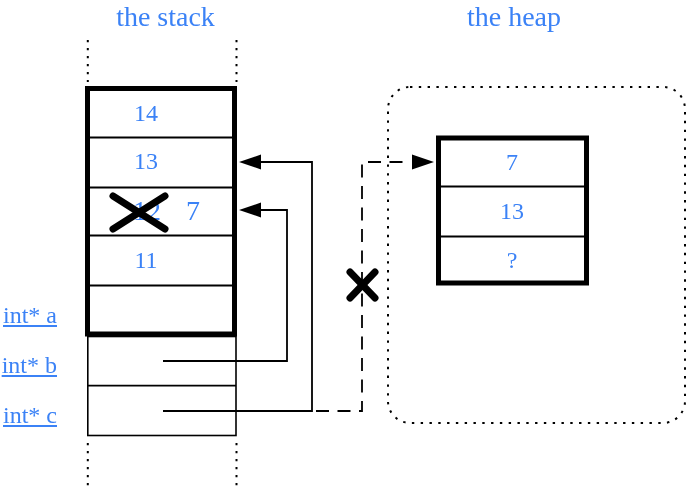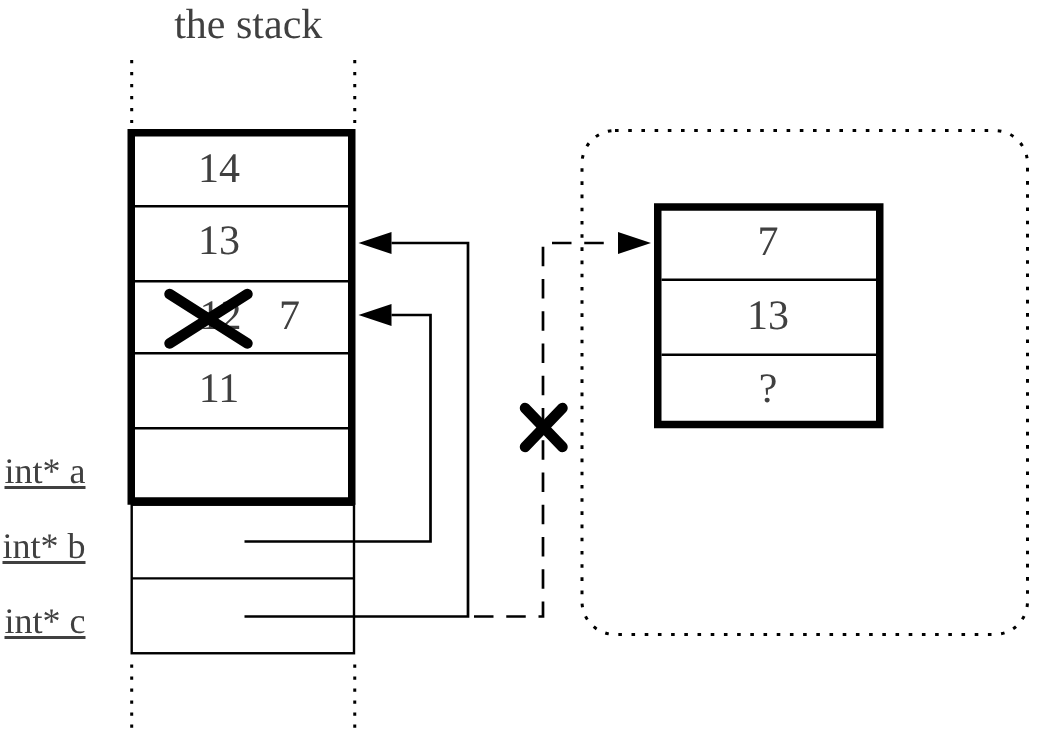--- a/index.html
+++ b/index.html
@@ -1,40 +1,40 @@
 <!DOCTYPE html>
 <html><head>
 <meta charset="utf-8">
 <style>
   html, body { margin: 0; padding: 0; background: #ffffff; }
   .canvas {
     position: relative;
     width: 692px;
     height: 489px;
     background: #ffffff;
-    color: #404040;
+    color: #3b82f6;
     font-family: "Liberation Serif", "DejaVu Serif", serif;
     overflow: hidden;
   }
   .title {
     position: absolute;
     top: 1px;
     font-size: 28px;
     line-height: 32px;
     text-align: center;
     white-space: nowrap;
   }
   .title.stack { left: 88px;  width: 155px; }
   .title.heap  { left: 436px; width: 156px; }
 
   .cellval {
     position: absolute;
     height: 48px;
     line-height: 48px;
-    font-size: 28px;
+    font-size: 24px;
     text-align: center;
     white-space: nowrap;
   }
   
   .sv { left: 87px; width: 118px; }
 
   
   .crossed-cell { position: absolute; left: 87px; top: 189px; width: 148px; height: 48px; }
   .crossed-cell .oldv {
     position: absolute; left: 40px; top: 0; width: 40px;
@@ -64,20 +64,21 @@
     width: 692px; height: 489px;
     pointer-events: none;
   }
 </style>
 </head>
 <body>
 
 <div class="canvas">
 
   <div class="title stack">the stack</div>
+  <div class="title heap">the heap</div>
 
   <div class="cellval sv" style="top:89px">14</div>
   <div class="cellval sv" style="top:137px">13</div>
   <div class="crossed-cell">
     <span class="oldv">12</span>
     <span class="newv">7</span>
   </div>
   <div class="cellval sv" style="top:236px">11</div>
 
   <div class="ptr-label" style="top:303px">int* a</div>

